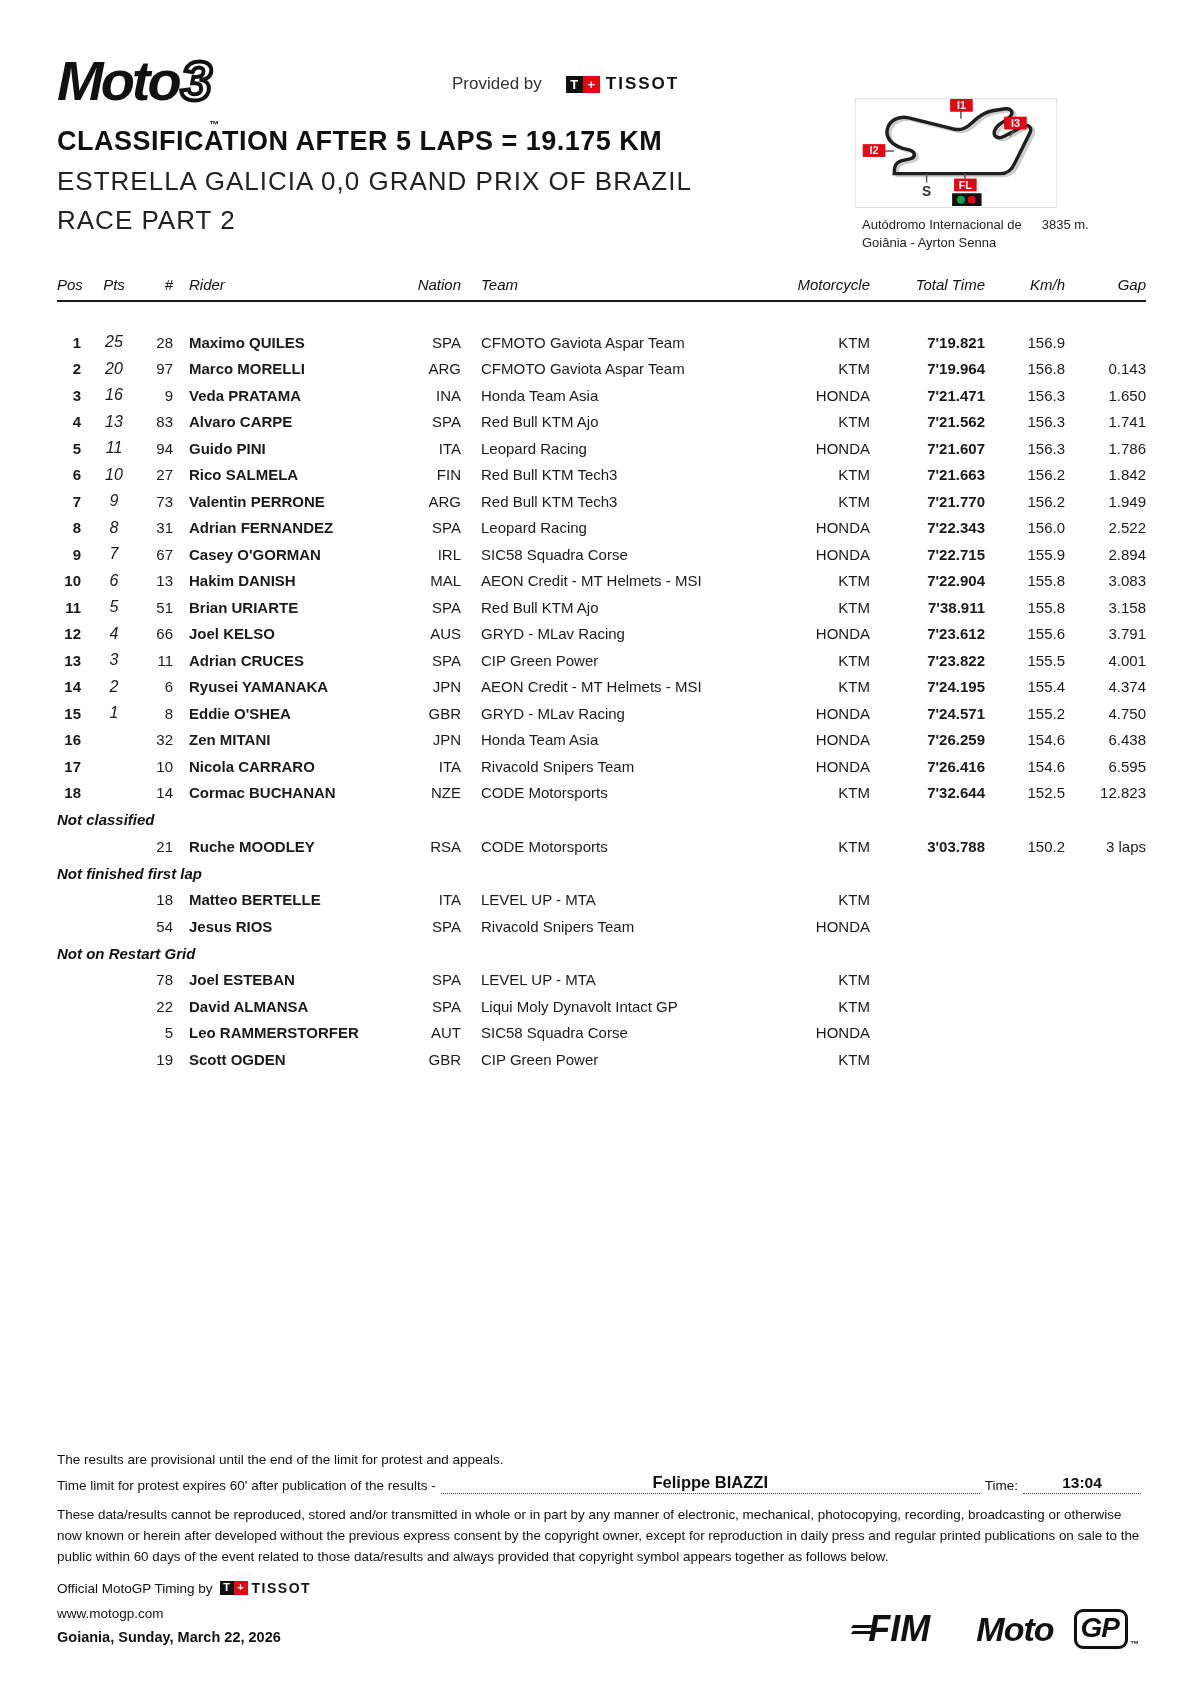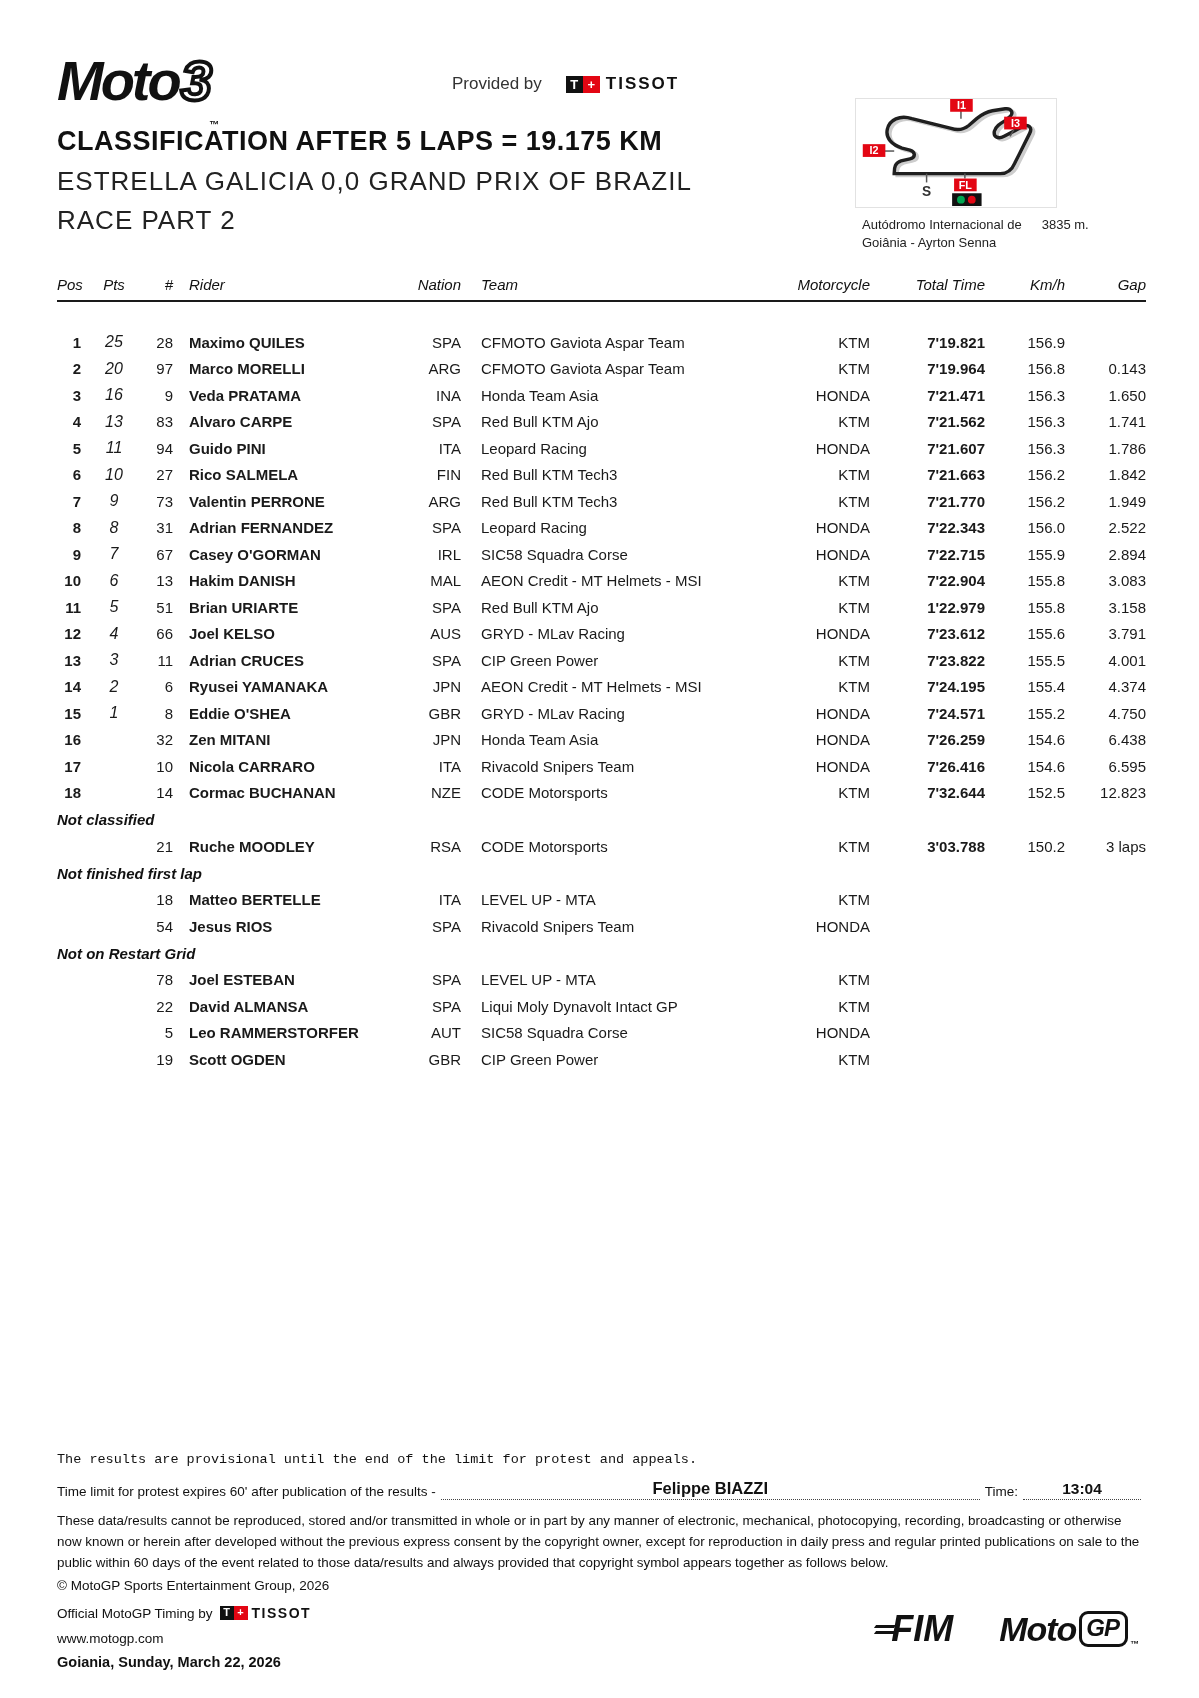--- a/index.html
+++ b/index.html
@@ -87,21 +87,21 @@
   .head .c-time{font-weight:400;}
   .c-kmh{text-align:right;}
   .c-gap{text-align:right;}
   .section-label{
     height:27px;display:flex;align-items:center;
     font-weight:700;font-style:italic;font-size:15px;color:#111;
   }
 
   
   .footer{position:absolute;left:57px;top:1452px;width:1089px;font-size:13.5px;color:#111;}
-  .f-line1{margin-bottom:9px;font-family:Liberation Mono, monospace;}
+  .f-line1{margin-bottom:3px;}
   .protest-row{display:flex;align-items:flex-end;height:24px;}
   .protest-row .lbl{white-space:nowrap;padding-bottom:1px;}
   .dots{flex:1;border-bottom:1px dotted #444;margin:0 5px;position:relative;height:22px;}
   .dots.timecol{flex:0 0 118px;}
   .overline-name{
     position:absolute;left:0;right:0;bottom:1px;text-align:center;
     font-weight:700;font-size:16.5px;white-space:nowrap;
   }
   .overline-name.timeval{font-size:15.5px;}
   .legal{margin-top:10px;line-height:1.58;font-size:13.4px;}
@@ -110,22 +110,22 @@
   .website{margin-top:10px;}
   .locdate{margin-top:8px;font-weight:700;font-size:14.5px;}
 
   .bottomlogos{position:absolute;right:60px;top:1608px;display:flex;align-items:center;gap:46px;}
   .fim{display:flex;align-items:center;font-style:italic;font-weight:800;font-size:36px;letter-spacing:0px;color:#111;}
   .fim .speed{display:inline-block;margin-right:-4px;}
   .fim .speed div{width:20px;height:3px;background:#111;margin:3px 0;transform:skewX(-35deg);}
   .motogp{display:flex;align-items:center;font-style:italic;font-weight:800;color:#111;}
   .motogp .word{font-size:34px;letter-spacing:-1px;}
   .motogp .gp{
-    margin-left:3px;border:3px solid #111;border-radius:9px;
-    padding:0 6px 2px 4px;font-size:24px;letter-spacing:-1px;
+    margin-left:20px;border:3px solid #111;border-radius:9px;
+    padding:0 6px 2px 4px;font-size:28px;letter-spacing:-1px;
   }
   .motogp .tm{font-size:9px;align-self:flex-end;margin-left:2px;font-style:normal;}
 </style>
 </head>
 <body>
 
 <div class="page">
 
   <div class="logo-m3"><span>Moto</span><span class="three">3</span><span class="tm">™</span></div>
 
@@ -311,21 +311,21 @@
           <div class="cell c-gap">3.083</div>
         </div>
         <div class="trow">
           <div class="cell c-pos">11</div>
           <div class="cell c-pts">5</div>
           <div class="cell c-num">51</div>
           <div class="cell c-rider">Brian URIARTE</div>
           <div class="cell c-nation">SPA</div>
           <div class="cell c-team">Red Bull KTM Ajo</div>
           <div class="cell c-moto">KTM</div>
-          <div class="cell c-time">1'22.979</div>
+          <div class="cell c-time">7'38.911</div>
           <div class="cell c-kmh">155.8</div>
           <div class="cell c-gap">3.158</div>
         </div>
         <div class="trow">
           <div class="cell c-pos">12</div>
           <div class="cell c-pts">4</div>
           <div class="cell c-num">66</div>
           <div class="cell c-rider">Joel KELSO</div>
           <div class="cell c-nation">AUS</div>
           <div class="cell c-team">GRYD - MLav Racing</div>
@@ -504,21 +504,20 @@
       <span class="lbl">Time limit for protest expires 60' after publication of the results  -</span>
       <span class="dots">
         <span class="overline-name">Felippe BIAZZI</span>
       </span>
       <span class="lbl">Time:</span>
       <span class="dots timecol">
         <span class="overline-name timeval">13:04</span>
       </span>
     </div>
     <div class="legal">These data/results cannot be reproduced, stored and/or transmitted in whole or in part by any manner of electronic, mechanical, photocopying, recording, broadcasting or otherwise now known or herein after developed without the previous express consent by the copyright owner, except for reproduction in daily press and regular printed publications on sale to the public within 60 days of the event related to those data/results and always provided that copyright symbol appears together as follows below.</div>
-    <div class="copyright">© MotoGP Sports Entertainment Group, 2026</div>
     <div class="timingline">
       <span>Official MotoGP Timing by</span>
       <span class="tissot small">
         <span class="tbox">T</span>
         <span class="plusbox">+</span>
         <span class="tword">TISSOT</span>
       </span>
     </div>
     <div class="website">www.motogp.com</div>
     <div class="locdate">Goiania, Sunday, March 22, 2026</div>

